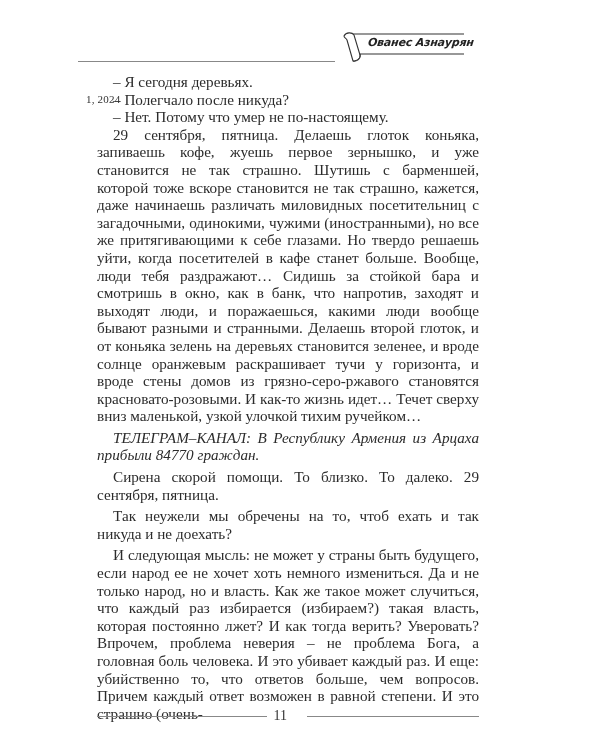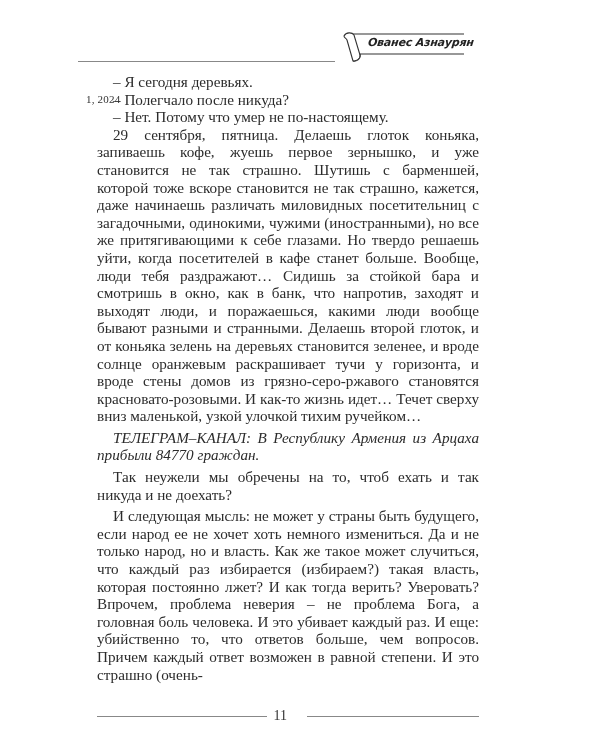--- a/index.html
+++ b/index.html
@@ -35,20 +35,21 @@
   </svg>
   <span class="brand-name">Ованес Азнаурян</span>
 </div>
 
 <div class="text">
   <p class="dlg">– Я сегодня деревьях.</p>
   <p class="dlg">– Полегчало после никуда?</p>
   <p class="dlg">– Нет. Потому что умер не по-настоящему.</p>
   <p class="indent">29 сентября, пятница. Делаешь глоток коньяка, запиваешь кофе, жуешь первое зернышко, и уже становится не так страшно. Шутишь с барменшей, которой тоже вскоре становится не так страшно, кажется, даже начинаешь различать миловидных посетительниц с загадочными, одинокими, чужими (иностранными), но все же притягивающими к себе глазами. Но твердо решаешь уйти, когда посетителей в кафе станет больше. Вообще, люди тебя раздражают… Сидишь за стойкой бара и смотришь в окно, как в банк, что напротив, заходят и выходят люди, и поражаешься, какими люди вообще бывают разными и странными. Делаешь второй глоток, и от коньяка зелень на деревьях становится зеленее, и вроде солнце оранжевым раскрашивает тучи у горизонта, и вроде стены домов из грязно-серо-ржавого становятся красновато-розовыми. И как-то жизнь идет… Течет сверху вниз маленькой, узкой улочкой тихим ручейком…</p>
   <p class="indent it gap">ТЕЛЕГРАМ–КАНАЛ: В Республику Армения из Арцаха прибыли 84770 граждан.</p>
+  <p class="indent gap">Сирена скорой помощи. То близко. То далеко. 29 сентября, пятница.</p>
   <p class="indent gap">Так неужели мы обречены на то, чтоб ехать и так никуда и не доехать?</p>
   <p class="indent gap">И следующая мысль: не может у страны быть будущего, если народ ее не хочет хоть немного измениться. Да и не только народ, но и власть. Как же такое может случиться, что каждый раз избирается (избираем?) такая власть, которая постоянно лжет? И как тогда верить? Уверовать? Впрочем, проблема неверия – не проблема Бога, а головная боль человека. И это убивает каждый раз. И еще: убийственно то, что ответов больше, чем вопросов. Причем каждый ответ возможен в равной степени. И это страшно (очень-</p>
 </div>
 
 <div class="footer">
   <div class="rule-left"></div>
   <div class="pageno">11</div>
   <div class="rule-right"></div>
 </div>
 

